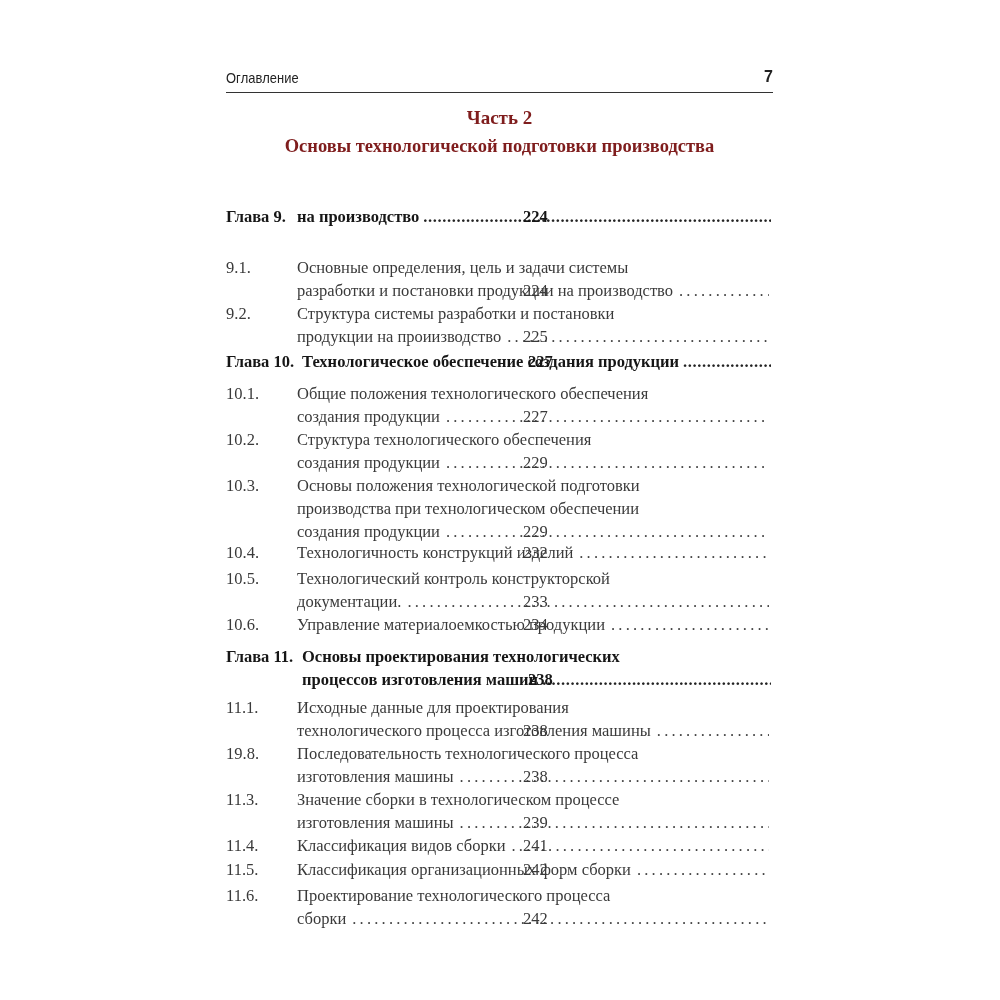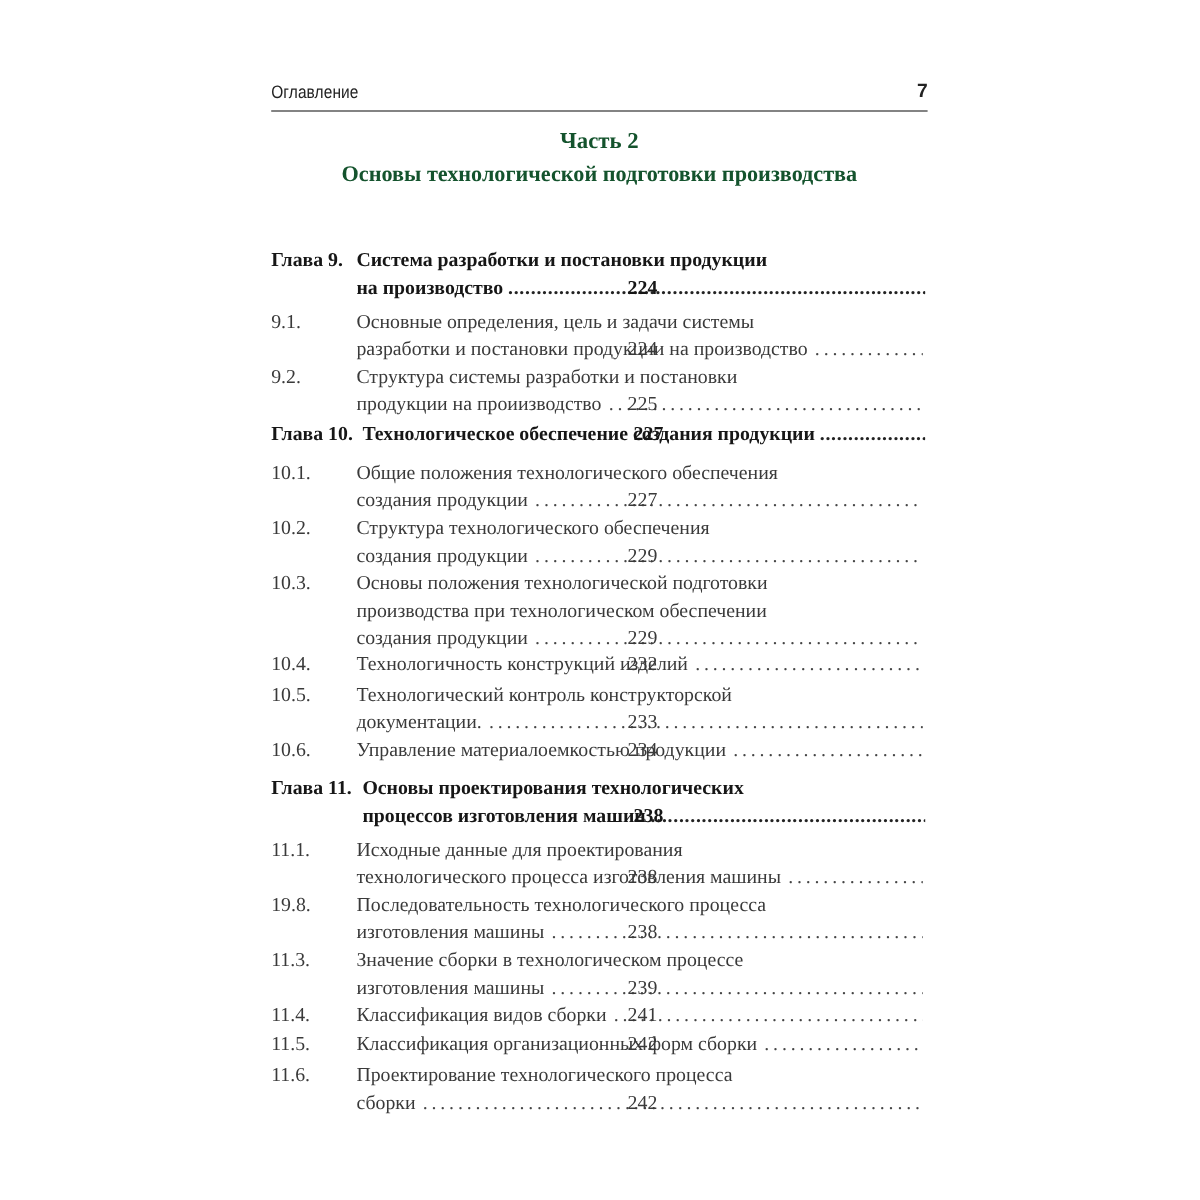--- a/index.html
+++ b/index.html
@@ -6,21 +6,21 @@
   body { width: 1000px; height: 1000px; position: relative; overflow: hidden; color: #1c1c1c; }
   .page { position: absolute; left: 226px; top: 0; width: 547px; height: 788px; }
 
   .running-head { position: absolute; top: 68px; left: 0; width: 547px; height: 22px;
     font-family: "Liberation Sans", sans-serif; font-size: 15px; color: #222; }
   .running-head .title { position: absolute; left: 0; top: 1px; transform: scaleX(0.86); transform-origin: left center; letter-spacing: 0.1px; }
   .running-head .pgno { position: absolute; right: 0; top: 0px; font-weight: bold; font-size: 16px; }
   .head-rule { position: absolute; top: 92px; left: 0; width: 547px; height: 0; border-top: 1.5px solid #333; }
 
   .part { position: absolute; left: 0; width: 547px; text-align: center;
-    font-family: "Liberation Serif", serif; font-weight: bold; color: #14532d; }
+    font-family: "Liberation Serif", serif; font-weight: bold; color: #7f1d1d; }
   .part-label { top: 107px; font-size: 19px; }
   .part-title { top: 134px; font-size: 18.5px; line-height: 24px; }
 
   .toc { position: absolute; left: 0; width: 547px;
     font-family: "Liberation Serif", serif; font-size: 16.5px; line-height: 23px; }
 
   .entry { position: absolute; left: 0; width: 547px; }
   .entry .num { position: absolute; white-space: nowrap; }
   .entry .body { position: absolute; right: 0; }
   .entry .line { display: block; white-space: nowrap; height: 23px; overflow: hidden; position: relative; }
@@ -51,21 +51,20 @@
 
   <div class="part part-label">Часть 2</div>
   <div class="part part-title">
     <div>Основы технологической подготовки производства</div>
   </div>
 
   <div class="toc" id="toc">
       <div class="entry chapter ch9" style="top: 205px;">
         <span class="num">Глава 9.</span>
         <div class="body">
-          <div class="line">Система разработки и постановки продукции</div>
           <div class="line last">
             <span class="txt">на производство</span>
             <span class="leader">........................................................................................................................................................................................................</span>
             <span class="page">224</span>
           </div>
         </div>
       </div>
       <div class="entry section" style="top: 256px;">
         <span class="num">9.1.</span>
         <div class="body">

